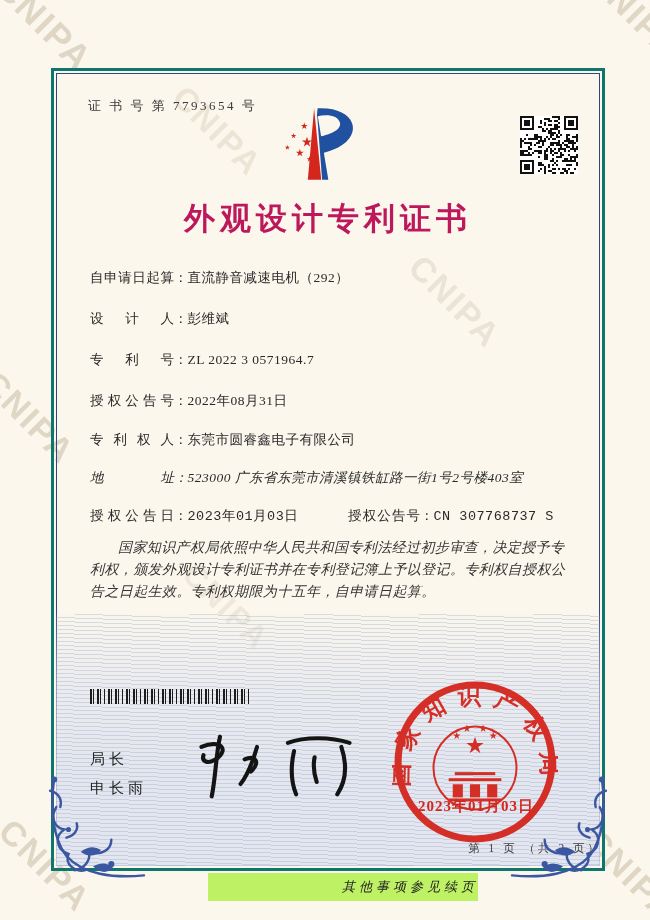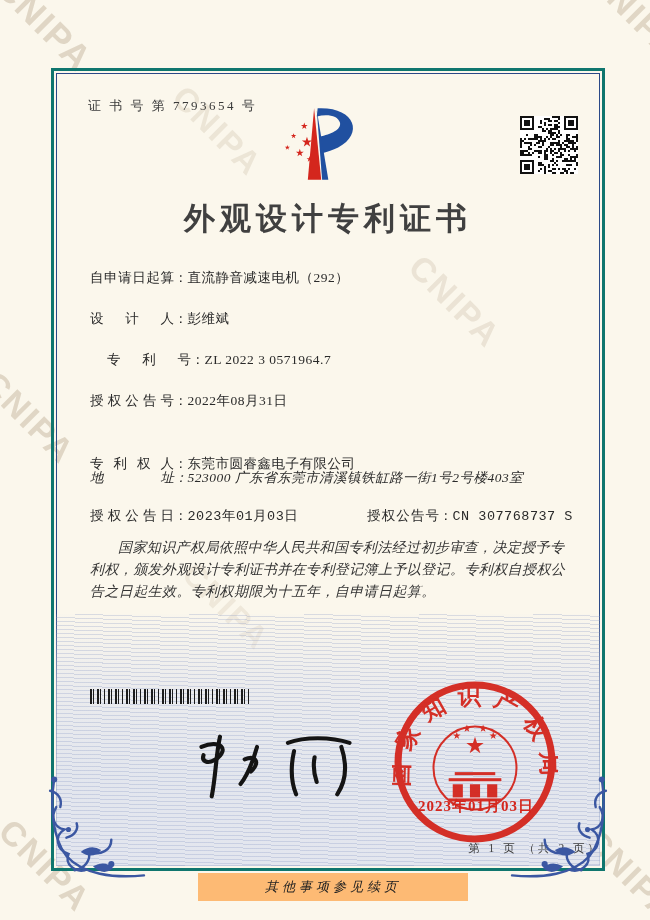--- a/index.html
+++ b/index.html
@@ -22,27 +22,27 @@
        linear-gradient(180deg, rgba(228,230,240,.05) 0, rgba(223,227,239,.55) 70px, rgba(221,226,238,.8) 160px, rgba(223,227,239,.85) 100%);}
 
   .content{position:absolute;inset:0;z-index:2;}
 
   .cert-no{position:absolute;left:34px;top:26px;font-size:13px;color:#3a3a3a;letter-spacing:2.5px;}
 
   .logo{position:absolute;left:220px;top:28px;width:98px;height:90px;}
   .qr{position:absolute;left:466px;top:45px;width:58px;height:58px;background:#fff;}
 
   .title{position:absolute;left:0;top:127px;width:100%;text-align:center;font-size:31px;
-         font-weight:bold;color:#404040;letter-spacing:5px;}
+         font-weight:bold;color:#be185d;letter-spacing:5px;}
 
   .fields{position:absolute;left:36px;top:198px;width:478px;font-size:13.5px;color:#2a2a2a;}
   .f-row{position:absolute;left:0;white-space:nowrap;}
   .f-label{display:inline-block;width:84px;text-align:justify;text-align-last:justify;}
   .f-value{letter-spacing:.5px;}
-  .pair2{position:absolute;left:258px;top:0;white-space:nowrap;margin-left:19px;}
+  .pair2{position:absolute;left:258px;top:0;white-space:nowrap;}
   .pair2 .f-label{width:72px;}
 
   .body-text{position:absolute;left:36px;top:466px;width:476px;font-size:14px;line-height:22px;
              color:#333;font-style:italic;}
   .body-text p{margin:0 0 4px 0;text-indent:2em;letter-spacing:.4px;}
 
   .barcode{position:absolute;left:36px;top:618px;width:160px;height:15px;
      background:
        repeating-linear-gradient(90deg,#1c1c1c 0 2px,transparent 2px 3px,#1c1c1c 3px 4px,
        transparent 4px 7px,#1c1c1c 7px 9px,transparent 9px 10px,#1c1c1c 10px 11px,
@@ -56,22 +56,22 @@
   .seal-date{position:absolute;left:342px;top:726px;width:160px;text-align:center;
              font-size:15px;font-weight:bold;color:#d4261d;letter-spacing:1px;}
 
   .page-indicator{position:absolute;left:0;top:770px;width:100%;text-align:right;
                   font-size:11.5px;color:#3f3f3f;letter-spacing:3px;}
 
   .orn{position:absolute;width:102px;height:108px;z-index:3;}
   .orn-left{left:-10px;bottom:-16px;}
   .orn-right{right:-10px;bottom:-16px;transform:scaleX(-1);}
 
-  .footer-strip{position:absolute;left:198px;top:873px;width:270px;height:28px;background:#fdba74;
-                z-index:2;display:flex;align-items:center;justify-content:center;}
+  .footer-strip{position:absolute;left:208px;top:873px;width:270px;height:28px;background:#bef264;
+                z-index:2;display:flex;align-items:center;justify-content:flex-end;}
   .footer-note{font-size:13px;font-style:italic;color:#222;letter-spacing:4px;}
 </style>
 </head>
 <body>
 
 <div class="page">
 
   <div class="wm" style="left:-16px;top:2px;font-size:36px;">CNIPA</div>
   <div class="wm" style="left:578px;top:-6px;font-size:34px;">CNIPA</div>
   <div class="wm" style="left:162px;top:112px;font-size:33px;opacity:.55;">CNIPA</div>
@@ -406,46 +406,50 @@
 
       <div class="title">外观设计专利证书</div>
 
       <div class="fields">
         <div class="f-row" style="top:0;">
           <span class="f-label">自申请日起算</span><span>：</span><span class="f-value">直流静音减速电机（292）</span>
         </div>
         <div class="f-row" style="top:41px;">
           <span class="f-label">设计人</span><span>：</span><span class="f-value">彭维斌</span>
         </div>
-        <div class="f-row" style="top:82px;margin-left:17px;">
+        <div class="f-row" style="top:82px;">
           <span class="f-label">专利号</span><span>：</span><span class="f-value">ZL 2022 3 0571964.7</span>
         </div>
         <div class="f-row" style="top:123px;">
           <span class="f-label">授权公告号</span><span>：</span><span class="f-value">2022年08月31日</span>
         </div>
-        <div class="f-row" style="top:162px;margin-top:24px;">
+        <div class="f-row" style="top:162px;">
           <span class="f-label">专利权人</span><span>：</span><span class="f-value">东莞市圆睿鑫电子有限公司</span>
         </div>
         <div class="f-row" style="top:200px;font-style:italic;">
           <span class="f-label">地址</span><span>：</span><span class="f-value">523000 广东省东莞市清溪镇铁缸路一街1号2号楼403室</span>
         </div>
         <div class="f-row" style="top:238px;width:478px;font-family:Liberation Mono, monospace;">
           <span class="f-label">授权公告日</span><span>：</span><span class="f-value">2023年01月03日</span>
           <span class="pair2">
             <span class="f-label">授权公告号</span><span>：</span><span class="f-value">CN 307768737 S</span>
           </span>
         </div>
       </div>
 
       <div class="body-text">
         <p>国家知识产权局依照中华人民共和国专利法经过初步审查，决定授予专利权，颁发外观设计专利证书并在专利登记簿上予以登记。专利权自授权公告之日起生效。专利权期限为十五年，自申请日起算。</p>
       </div>
 
       <div class="barcode"></div>
 
+      <div class="signer">
+        <div>局长</div>
+        <div class="name">申长雨</div>
+      </div>
 
       <svg class="sig-script" viewBox="0 0 175 65">
         <g stroke="#141414" fill="none" stroke-width="4" stroke-linecap="round">
           <path d="M34,4 C30,22 30,42 26,62"></path>
           <path d="M16,14 C34,6 44,16 30,26 C22,31 16,28 18,22"></path>
           <path d="M70,14 C66,28 62,40 54,50"></path>
           <path d="M58,26 C68,22 74,28 64,38"></path>
           <path d="M100,10 C116,4 142,4 160,10"></path>
           <path d="M106,18 C102,36 104,50 108,60"></path>
           <path d="M152,14 C158,32 156,48 148,60"></path>

